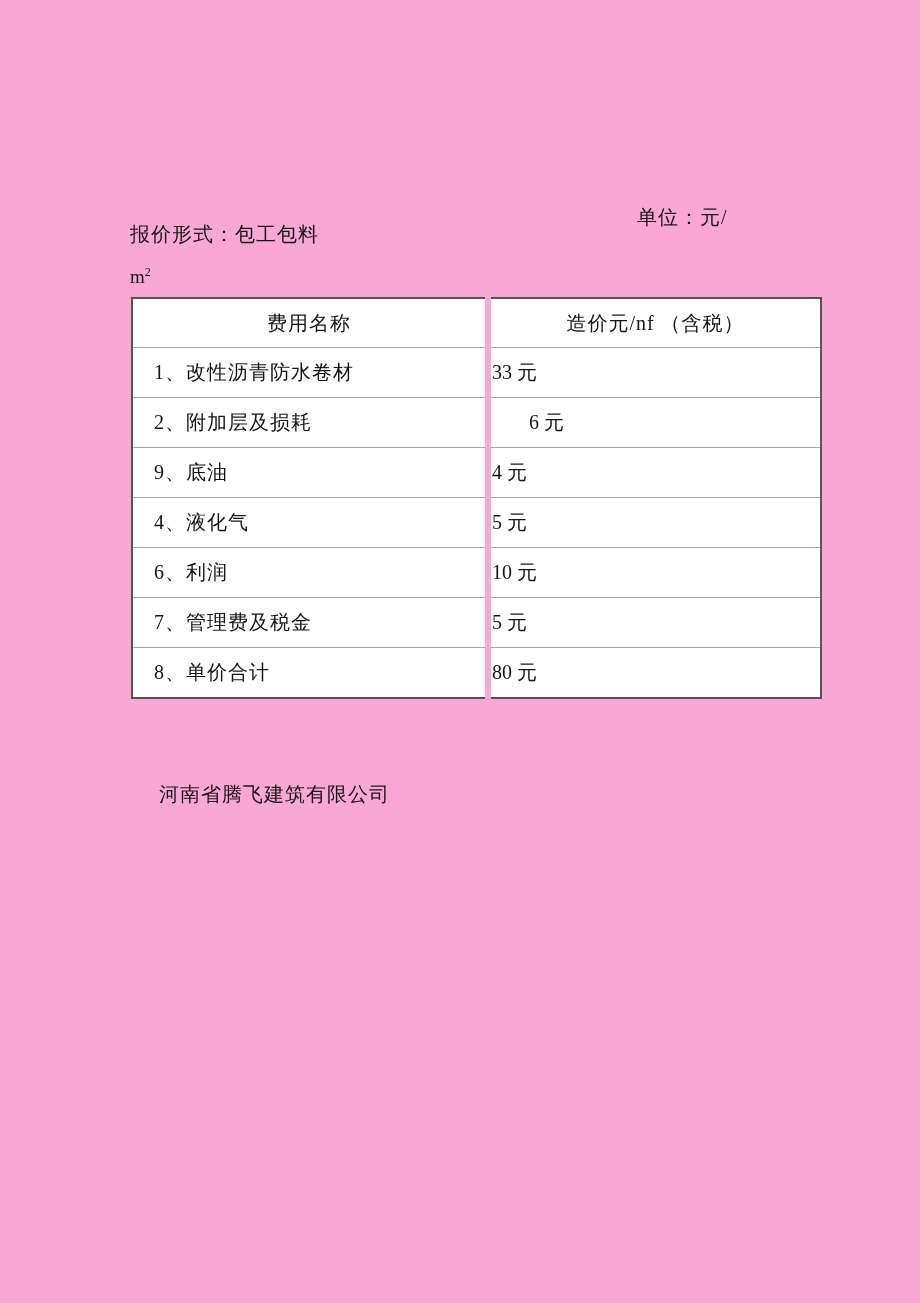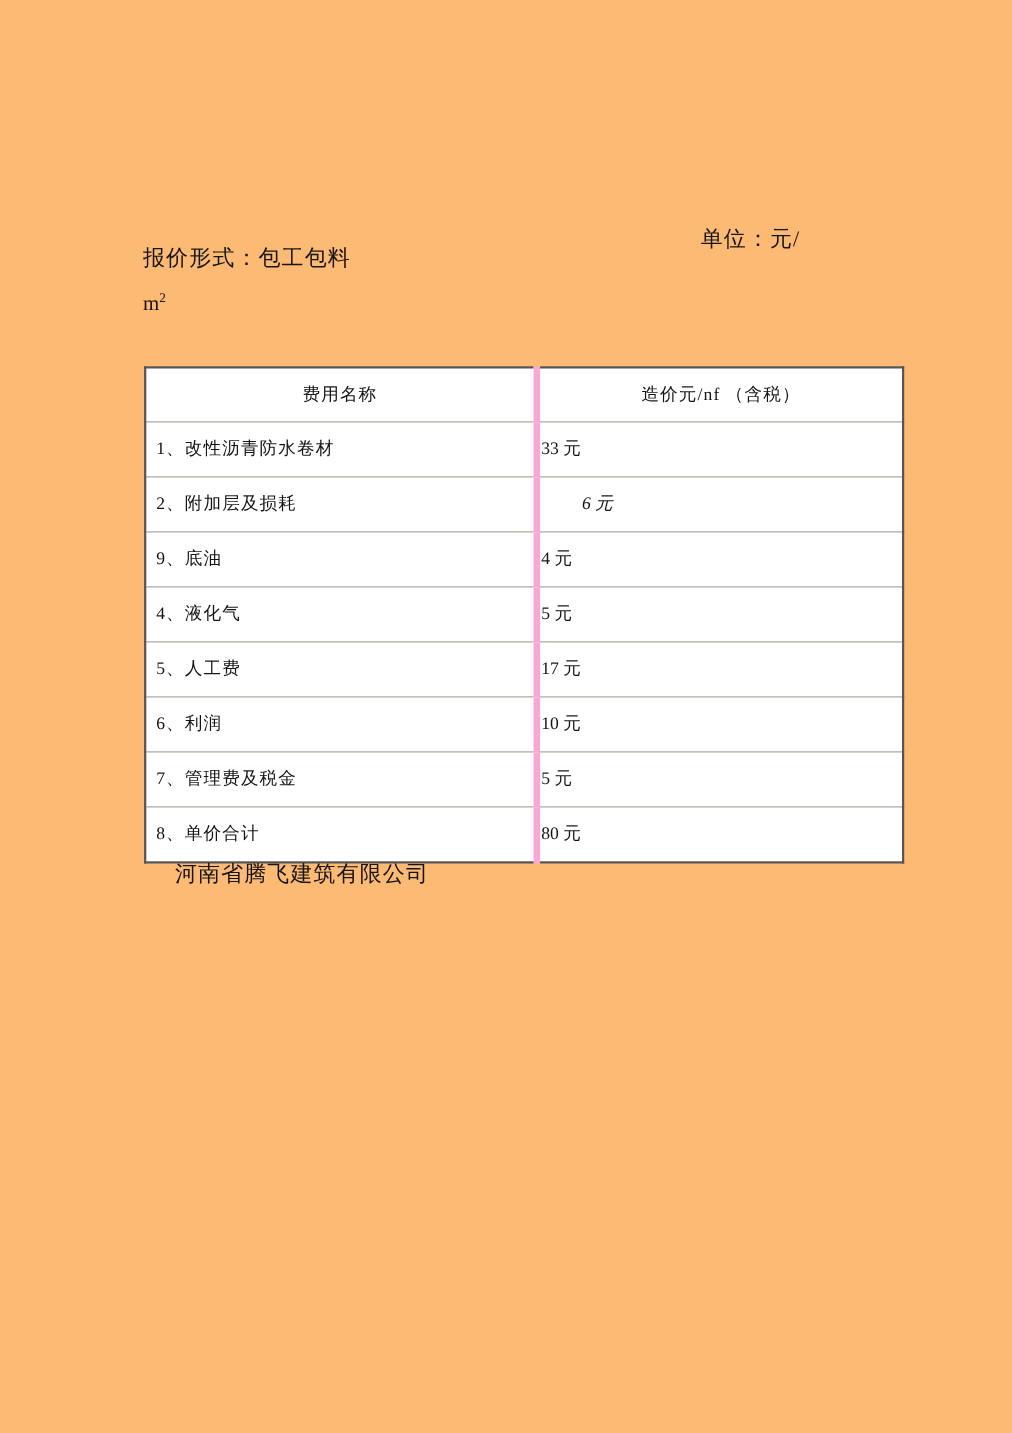--- a/index.html
+++ b/index.html
@@ -4,21 +4,21 @@
 <style>
   html, body {
     margin: 0;
     padding: 0;
     background: #ffffff;
   }
   .page {
     position: relative;
     width: 920px;
     height: 1303px;
-    background: #fdba74;
+    background: #f9a8d4;
     font-family: "Liberation Serif", "DejaVu Serif", serif;
     color: #141414;
     font-size: 20px;
     overflow: hidden;
   }
   .quote-form {
     position: absolute;
     top: 221px;
     left: 130px;
     letter-spacing: 1px;
@@ -42,23 +42,22 @@
     vertical-align: super;
     line-height: 0;
   }
   table.cost-table {
     position: absolute;
     top: 297px;
     left: 131px;
     width: 689px;
     border-collapse: collapse;
     table-layout: fixed;
-    font-size: 16px;
+    font-size: 20px;
     color: #141414;
-    margin-top: 36px;
   }
   table.cost-table col.c1 { width: 356px; }
   table.cost-table col.c2 { width: 333px; }
   table.cost-table th,
   table.cost-table td {
     border-top: 1px solid #a6a6a6;
     border-bottom: 1px solid #a6a6a6;
     vertical-align: middle;
     font-weight: normal;
     background: #ffffff;
@@ -72,28 +71,27 @@
   }
   table.cost-table th {
     height: 46px;
     text-align: center;
     letter-spacing: 1px;
   }
   table.cost-table td {
     height: 47px;
   }
   td.name-cell {
-    padding-left: 9px;
+    padding-left: 21px;
     letter-spacing: 1px;
   }
   td.value-cell {
   }
   td.value-cell.indent {
     padding-left: 38px;
-    font-style: italic;
   }
   .company-footer {
     position: absolute;
     top: 781px;
     left: 159px;
     letter-spacing: 1px;
     white-space: nowrap;
   }
 </style>
 </head>
@@ -131,24 +129,20 @@
       </tr>
       <tr>
         <td class="name-cell">9、底油</td>
         <td class="value-cell">4 元</td>
       </tr>
       <tr>
         <td class="name-cell">4、液化气</td>
         <td class="value-cell">5 元</td>
       </tr>
       <tr>
-        <td class="name-cell">5、人工费</td>
-        <td class="value-cell">17 元</td>
-      </tr>
-      <tr>
         <td class="name-cell">6、利润</td>
         <td class="value-cell">10 元</td>
       </tr>
       <tr>
         <td class="name-cell">7、管理费及税金</td>
         <td class="value-cell">5 元</td>
       </tr>
       <tr>
         <td class="name-cell">8、单价合计</td>
         <td class="value-cell">80 元</td>

